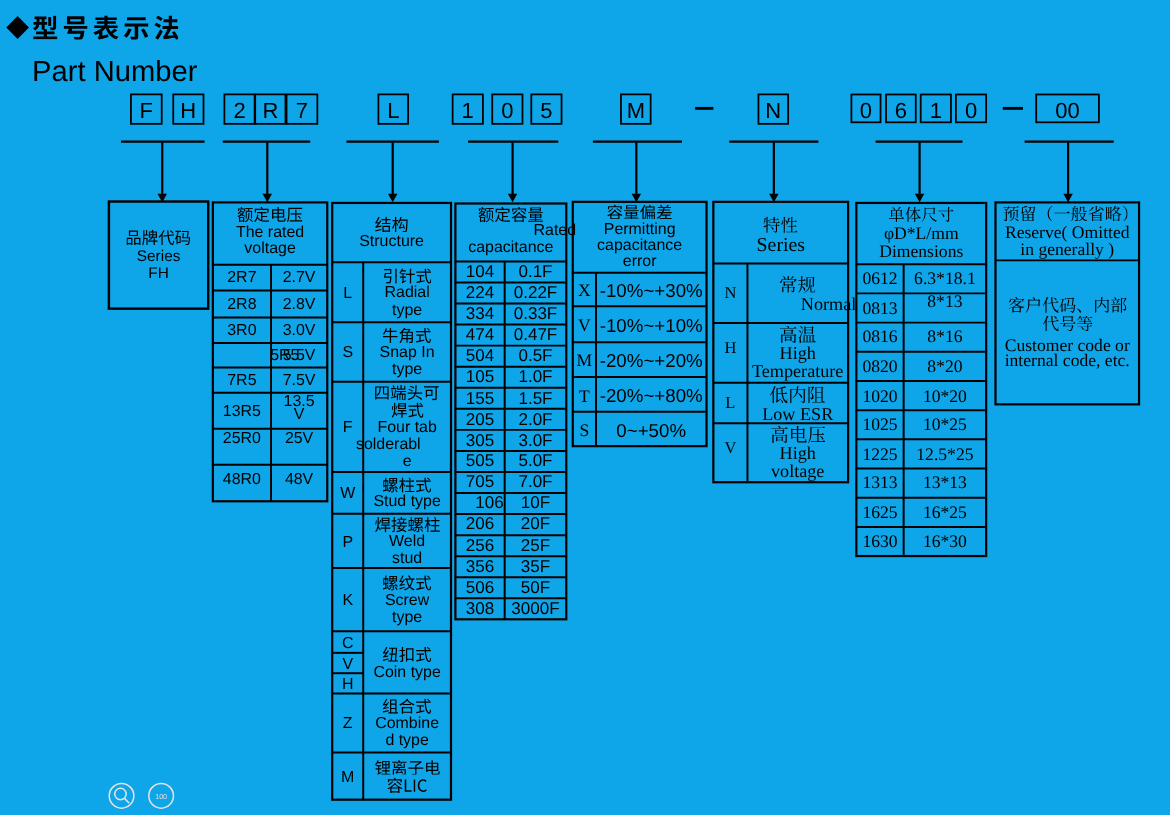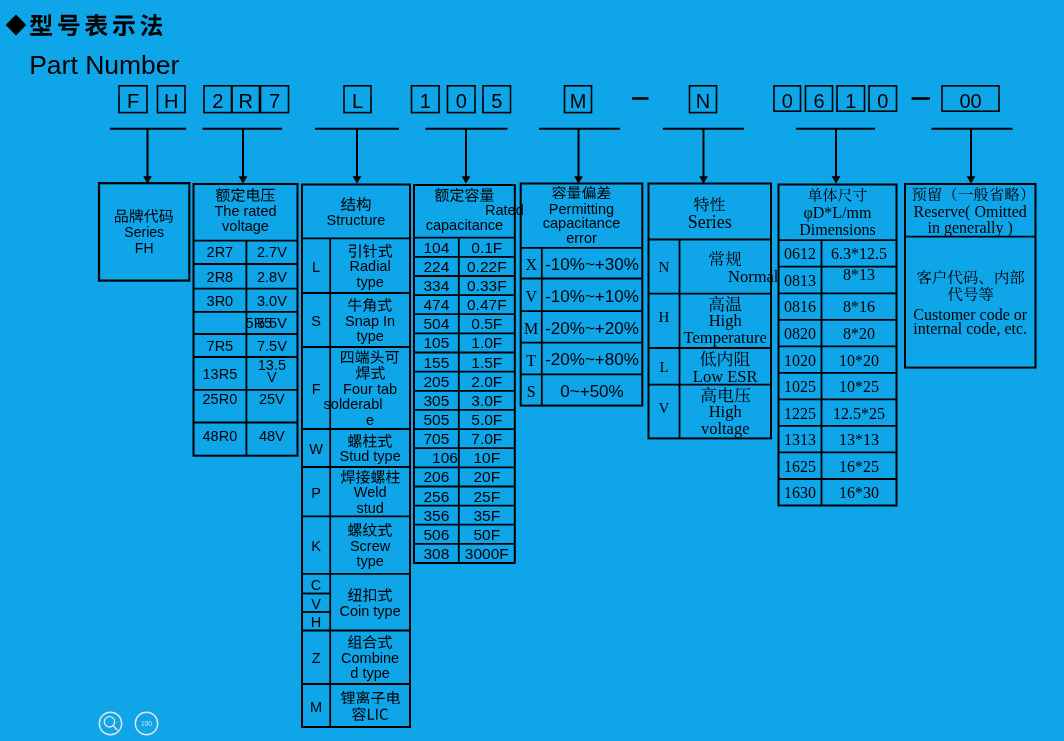--- a/index.html
+++ b/index.html
@@ -318,21 +318,21 @@
       <path d="M14.6 -13.3 13.7 -12.2H9.2C9.8 -12.6 9.5 -14.1 6.8 -14.4L6.6 -14.3C7.4 -13.8 8.2 -13 8.5 -12.2H0.9L1.1 -11.7H15.7C16 -11.7 16.1 -11.8 16.2 -12C15.5 -12.5 14.6 -13.3 14.6 -13.3ZM10.5 -1.7H6.6V-3.7H10.5ZM6.6 -0.5V-1.2H10.5V-0.4H10.6C11 -0.4 11.5 -0.6 11.5 -0.8V-3.6C11.8 -3.6 12.1 -3.7 12.2 -3.9L10.9 -4.8L10.3 -4.2H6.6L5.5 -4.7V-0.2H5.7C6.1 -0.2 6.6 -0.4 6.6 -0.5ZM11.5 -7.9H5.7V-9.9H11.5ZM5.7 -7V-7.4H11.5V-6.8H11.6C12 -6.8 12.6 -7 12.6 -7.1V-9.7C12.9 -9.8 13.2 -9.9 13.3 -10L11.9 -11.1L11.3 -10.4H5.8L4.6 -10.9V-6.6H4.8C5.2 -6.6 5.7 -6.9 5.7 -7ZM3.2 1V-5.5H14.1V-0.3C14.1 -0.1 14 0 13.7 0C13.3 0 11.7 -0.1 11.7 -0.1V0.2C12.4 0.3 12.9 0.4 13.1 0.6C13.3 0.7 13.4 1 13.5 1.4C15 1.2 15.2 0.7 15.2 -0.2V-5.3C15.5 -5.4 15.8 -5.5 15.9 -5.6L14.5 -6.7L13.9 -6H3.3L2.1 -6.6V1.3H2.3C2.8 1.3 3.2 1.1 3.2 1Z M24.4 -7.7H20.3V-10.8H24.4ZM24.4 -7.2V-4.2H20.3V-7.2ZM25.6 -7.7V-10.8H30V-7.7ZM25.6 -7.2H30V-4.2H25.6ZM20.3 -2.9V-3.7H24.4V-0.7C24.4 0.5 25 0.9 26.7 0.9H29.1C32.7 0.9 33.4 0.7 33.4 0.1C33.4 -0.2 33.3 -0.3 32.9 -0.4L32.8 -3.1H32.6C32.3 -1.8 32.1 -0.8 31.9 -0.5C31.8 -0.4 31.7 -0.3 31.5 -0.3C31.1 -0.2 30.3 -0.2 29.2 -0.2H26.8C25.7 -0.2 25.6 -0.4 25.6 -1V-3.7H30V-2.7H30.2C30.5 -2.7 31.1 -2.9 31.1 -3V-10.7C31.5 -10.7 31.7 -10.8 31.8 -11L30.5 -12.1L29.8 -11.4H25.6V-13.6C26 -13.7 26.1 -13.9 26.2 -14.1L24.4 -14.3V-11.4H20.4L19.2 -11.9V-2.5H19.3C19.8 -2.5 20.3 -2.7 20.3 -2.9Z M45.4 -5.2 45.2 -5.1C46.1 -4.3 47.2 -3 47.5 -1.9C48.7 -1.1 49.5 -3.7 45.4 -5.2ZM47.8 -7.9 47 -6.9H44.1V-10.7C44.5 -10.8 44.6 -10.9 44.7 -11.2L43 -11.4V-6.9H38.7L38.8 -6.3H43V-0.2H37.1L37.2 0.3H49.9C50.2 0.3 50.3 0.2 50.4 0C49.8 -0.5 48.9 -1.3 48.9 -1.3L48.1 -0.2H44.1V-6.3H48.8C49 -6.3 49.1 -6.4 49.2 -6.6C48.7 -7.1 47.8 -7.9 47.8 -7.9ZM48.8 -13.8 47.9 -12.8H37.9L36.6 -13.4V-8.5C36.6 -5.2 36.4 -1.7 34.6 1.1L34.9 1.3C37.5 -1.5 37.7 -5.5 37.7 -8.5V-12.3H49.8C50 -12.3 50.2 -12.4 50.2 -12.6C49.7 -13.1 48.8 -13.8 48.8 -13.8Z" fill="#000"></path>
     </svg>
 <div style="position:absolute;left:725.2px;transform:translateX(-50%);top:403.8px;font:16.5px 'Liberation Serif',serif;line-height:16.5px;white-space:nowrap;">High</div>
 <div style="position:absolute;left:725.2px;transform:translateX(-50%);top:420.5px;font:16.5px 'Liberation Serif',serif;line-height:16.5px;white-space:nowrap;">voltage</div>
 <svg style="position:absolute;left:808.1px;top:188.0px" width="58.88" height="13.77" viewBox="0.53 -12.57 58.88 13.77">
       <path d="M3.8 -12.4 3.7 -12.3C4.3 -11.6 5.2 -10.5 5.3 -9.7C6.5 -8.9 7.2 -11.2 3.8 -12.4ZM11.3 -7H8V-8.9H11.3ZM11.3 -6.6V-4.5H8V-6.6ZM3.6 -7V-8.9H7V-7ZM3.6 -6.6H7V-4.5H3.6ZM13 -3.2 12.2 -2.3H8V-4.1H11.3V-3.5H11.5C11.8 -3.5 12.3 -3.7 12.3 -3.8V-8.8C12.6 -8.8 12.8 -8.9 12.9 -9L11.7 -10L11.2 -9.4H8.7C9.5 -10 10.3 -10.8 11 -11.7C11.4 -11.6 11.6 -11.7 11.6 -11.9L10.2 -12.6C9.6 -11.4 8.9 -10.1 8.3 -9.4H3.7L2.6 -9.9V-3.3H2.8C3.2 -3.3 3.6 -3.6 3.6 -3.7V-4.1H7V-2.3H0.5L0.7 -1.8H7V1.2H7.1C7.7 1.2 8 1 8 0.9V-1.8H14.1C14.3 -1.8 14.4 -1.9 14.5 -2.1C13.9 -2.6 13 -3.2 13 -3.2Z M18.9 -8.4 18.3 -8.6C18.8 -9.6 19.3 -10.7 19.6 -11.8C20 -11.8 20.1 -11.9 20.2 -12.1L18.6 -12.6C17.9 -9.7 16.7 -6.8 15.6 -4.9L15.8 -4.8C16.4 -5.4 17 -6.2 17.5 -7.1V1.2H17.7C18.1 1.2 18.5 0.9 18.5 0.9V-8.1C18.7 -8.1 18.9 -8.2 18.9 -8.4ZM26.3 -3.1 25.7 -2.4H24.6V-9H24.6C25.4 -5.8 26.9 -3.1 28.7 -1.6C28.8 -2 29.2 -2.3 29.6 -2.3L29.6 -2.5C27.8 -3.7 25.9 -6.3 25 -9H28.8C29 -9 29.1 -9.1 29.2 -9.3C28.7 -9.7 27.9 -10.3 27.9 -10.3L27.2 -9.4H24.6V-12C25 -12 25.1 -12.2 25.1 -12.4L23.6 -12.5V-9.4H19.3L19.4 -9H23C22.2 -6.3 20.8 -3.6 18.8 -1.6L19 -1.4C21.1 -3.1 22.7 -5.3 23.6 -7.8V-2.4H21L21.1 -1.9H23.6V1.2H23.8C24.2 1.2 24.6 1 24.6 0.8V-1.9H27C27.2 -1.9 27.4 -2 27.4 -2.1C27 -2.6 26.3 -3.1 26.3 -3.1Z M33.1 -11.5V-7.9C33.1 -4.8 32.7 -1.6 30.5 1L30.8 1.1C33.3 -1 33.9 -4 34 -6.6H37.2C37.7 -3.9 39 -0.9 43.2 1.1C43.4 0.5 43.7 0.4 44.2 0.3L44.3 0.1C39.8 -1.6 38.1 -4.1 37.5 -6.6H41.2V-5.7H41.3C41.7 -5.7 42.2 -5.9 42.2 -6V-10.8C42.5 -10.8 42.7 -10.9 42.8 -11.1L41.6 -12L41 -11.4H34.2L33.1 -11.9ZM41.2 -11V-7H34L34 -7.9V-11Z M48.1 -7.1 47.9 -7C48.8 -6.1 49.9 -4.6 50.1 -3.3C51.3 -2.4 52.2 -5.2 48.1 -7.1ZM54.4 -12.6V-9H45.6L45.8 -8.6H54.4V-0.4C54.4 -0.2 54.3 -0 54 -0C53.5 -0 51.4 -0.2 51.4 -0.2V0C52.3 0.1 52.8 0.3 53.1 0.4C53.4 0.6 53.5 0.9 53.5 1.2C55.2 1 55.4 0.5 55.4 -0.3V-8.6H59C59.2 -8.6 59.4 -8.7 59.4 -8.8C58.8 -9.4 57.9 -10.1 57.9 -10.1L57.1 -9H55.4V-12C55.8 -12 55.9 -12.2 56 -12.4Z" fill="#000"></path>
     </svg>
 <div style="position:absolute;left:837.5px;transform:translateX(-50%);top:205.3px;font:16px 'Liberation Serif',serif;line-height:16px;white-space:nowrap;">φD*L/mm</div>
 <div style="position:absolute;left:837.5px;transform:translateX(-50%);top:221.8px;font:16px 'Liberation Serif',serif;line-height:16px;white-space:nowrap;">Dimensions</div>
 <div style="position:absolute;left:800.0px;transform:translateX(-50%);top:246.4px;font:16px 'Liberation Serif',serif;line-height:16px;white-space:nowrap;">0612</div>
-<div style="position:absolute;left:859.0px;transform:translateX(-50%);top:246.4px;font:16px 'Liberation Serif',serif;line-height:16px;white-space:nowrap;">6.3*12.5</div>
+<div style="position:absolute;left:859.0px;transform:translateX(-50%);top:246.4px;font:16px 'Liberation Serif',serif;line-height:16px;white-space:nowrap;">6.3*18.1</div>
 <div style="position:absolute;left:800.0px;transform:translateX(-50%);top:272.9px;font:16px 'Liberation Serif',serif;line-height:16px;white-space:nowrap;">0813</div>
 <div style="position:absolute;left:859.0px;transform:translateX(-50%);top:267px;font:16px 'Liberation Serif',serif;line-height:16px;white-space:nowrap;">8*13</div>
 <div style="position:absolute;left:800.0px;transform:translateX(-50%);top:299.4px;font:16px 'Liberation Serif',serif;line-height:16px;white-space:nowrap;">0816</div>
 <div style="position:absolute;left:859.0px;transform:translateX(-50%);top:299.4px;font:16px 'Liberation Serif',serif;line-height:16px;white-space:nowrap;">8*16</div>
 <div style="position:absolute;left:800.0px;transform:translateX(-50%);top:326.0px;font:16px 'Liberation Serif',serif;line-height:16px;white-space:nowrap;">0820</div>
 <div style="position:absolute;left:859.0px;transform:translateX(-50%);top:326.0px;font:16px 'Liberation Serif',serif;line-height:16px;white-space:nowrap;">8*20</div>
 <div style="position:absolute;left:800.0px;transform:translateX(-50%);top:352.5px;font:16px 'Liberation Serif',serif;line-height:16px;white-space:nowrap;">1020</div>
 <div style="position:absolute;left:859.0px;transform:translateX(-50%);top:352.5px;font:16px 'Liberation Serif',serif;line-height:16px;white-space:nowrap;">10*20</div>
 <div style="position:absolute;left:800.0px;transform:translateX(-50%);top:379.0px;font:16px 'Liberation Serif',serif;line-height:16px;white-space:nowrap;">1025</div>
 <div style="position:absolute;left:859.0px;transform:translateX(-50%);top:379.0px;font:16px 'Liberation Serif',serif;line-height:16px;white-space:nowrap;">10*25</div>

